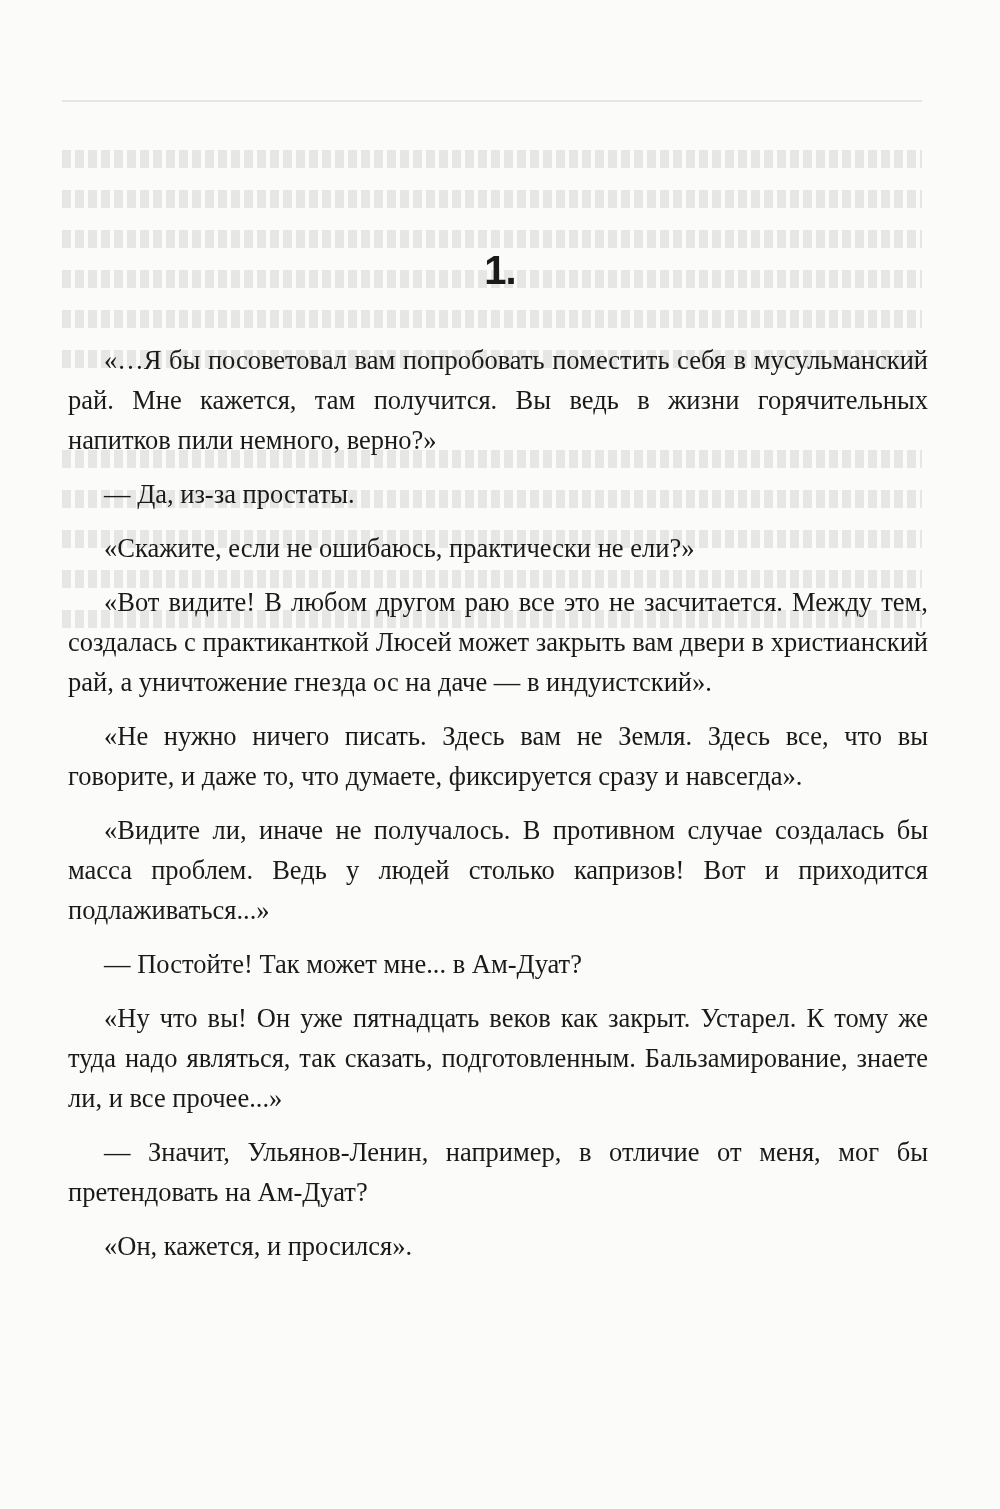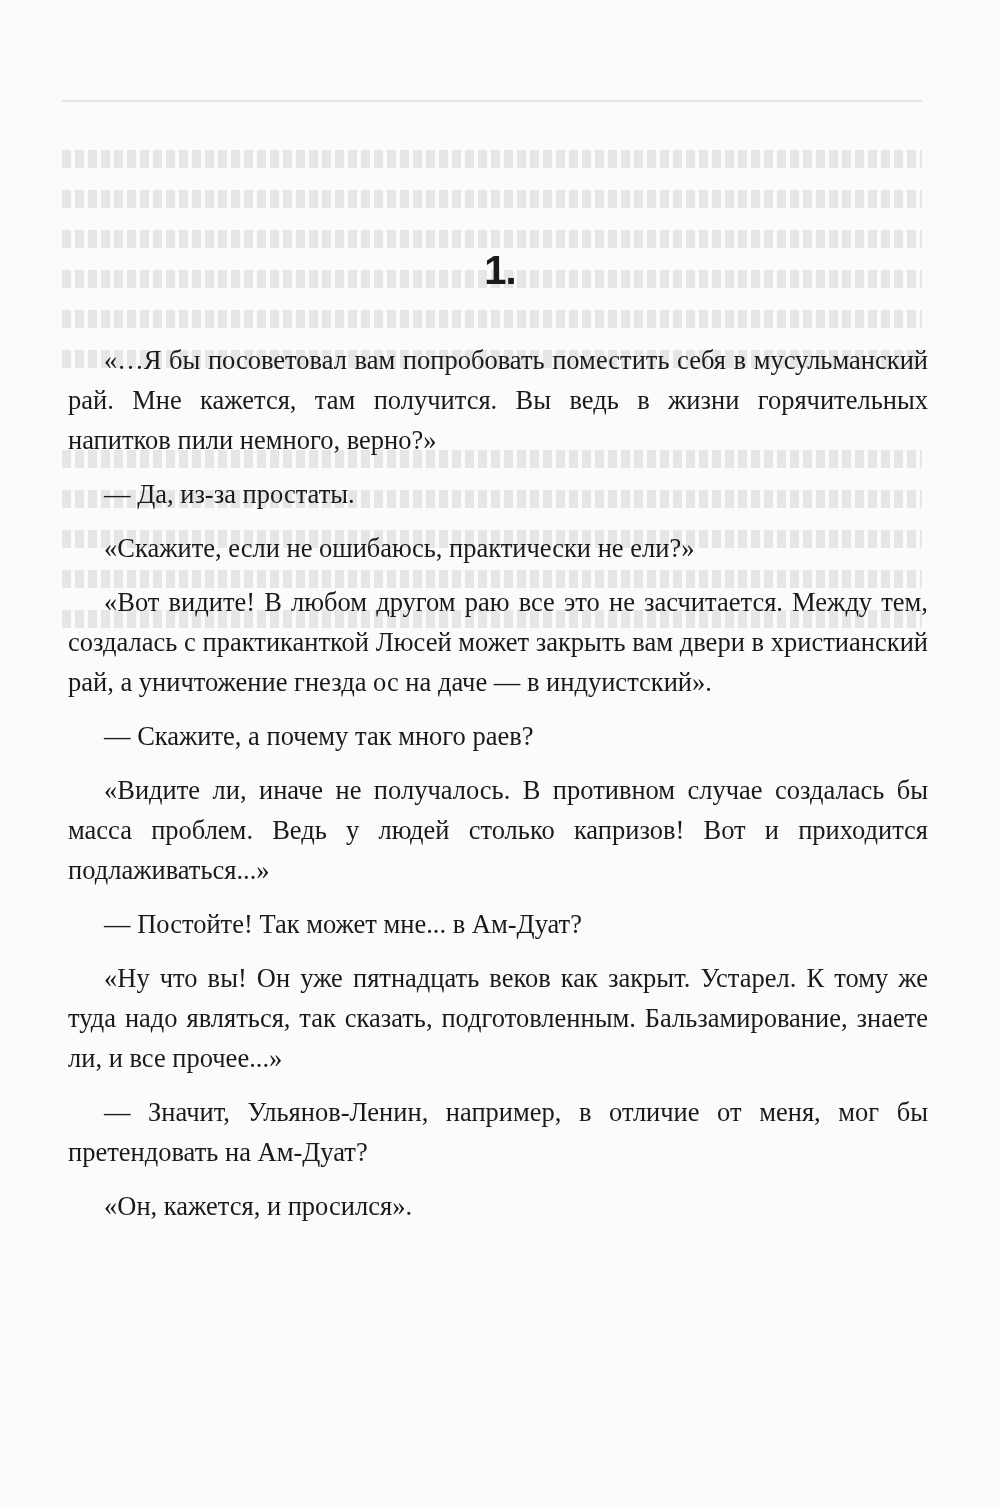--- a/index.html
+++ b/index.html
@@ -47,19 +47,19 @@
   <div class="ln" style="top:540px"></div>
 </div>
 
 <div class="chapter-number">1.</div>
 
 <div class="text">
   <p>«…Я бы посоветовал вам попробовать поместить себя в мусульманский рай. Мне кажется, там получится. Вы ведь в жизни горячительных напитков пили немного, верно?»</p>
   <p>— Да, из-за простаты.</p>
   <p>«Скажите, если не ошибаюсь, практически не ели?»</p>
   <p>«Вот видите! В любом другом раю все это не засчитается. Между тем, создалась с практиканткой Люсей может закрыть вам двери в христианский рай, а уничтожение гнезда ос на даче — в индуистский».</p>
-  <p>— Скажите, а почему так много раев?</p>
+  <p>«Не нужно ничего писать. Здесь вам не Земля. Здесь все, что вы говорите, и даже то, что думаете, фиксируется сразу и навсегда».</p>
   <p>«Видите ли, иначе не получалось. В противном случае создалась бы масса проблем. Ведь у людей столько капризов! Вот и приходится подлаживаться...»</p>
   <p>— Постойте! Так может мне... в Ам-Дуат?</p>
   <p>«Ну что вы! Он уже пятнадцать веков как закрыт. Устарел. К тому же туда надо являться, так сказать, подготовленным. Бальзамирование, знаете ли, и все прочее...»</p>
   <p>— Значит, Ульянов-Ленин, например, в отличие от меня, мог бы претендовать на Ам-Дуат?</p>
   <p>«Он, кажется, и просился».</p>
 </div>
 
 </body></html>

